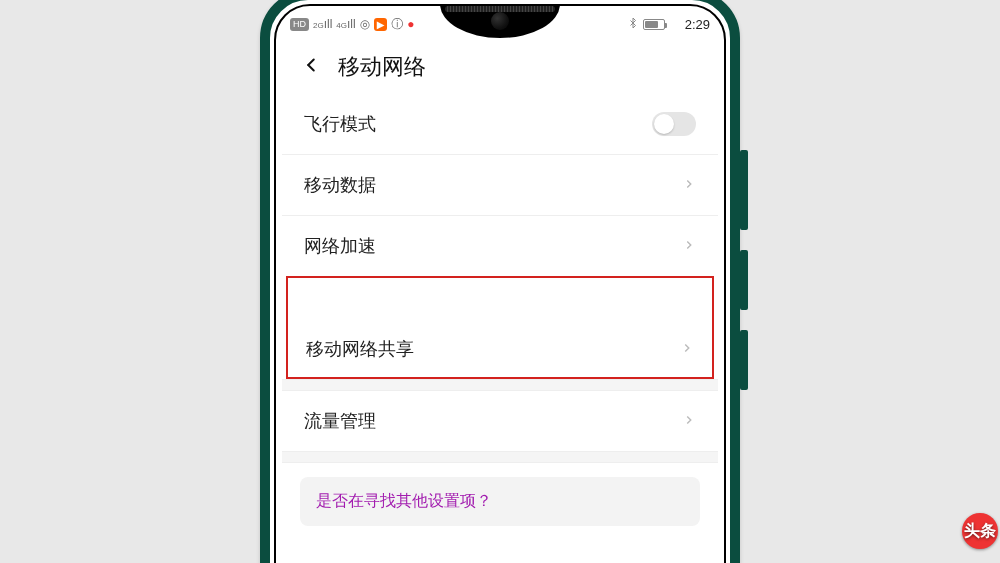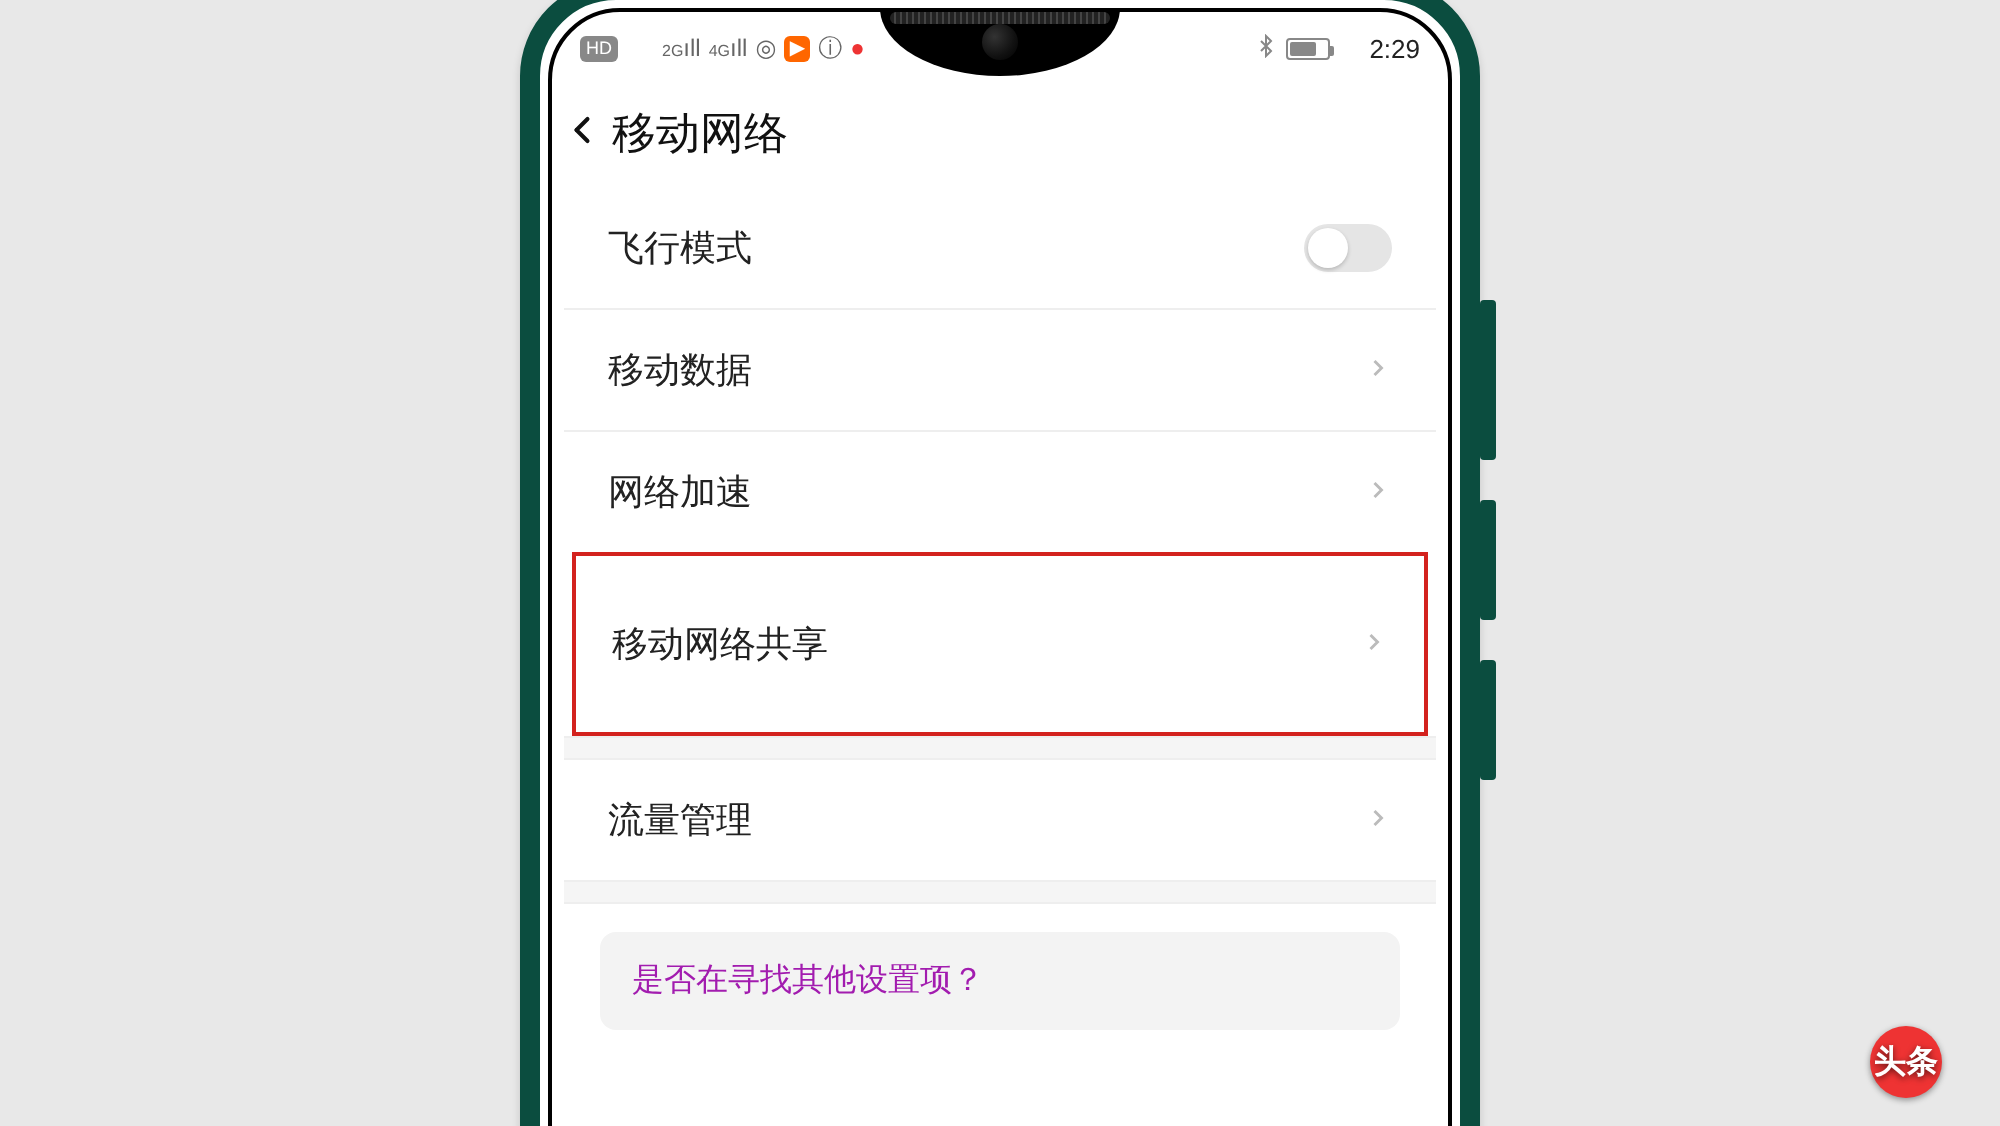--- a/index.html
+++ b/index.html
@@ -98,22 +98,22 @@
     .sb-batt {
       width: 22px; height: 11px; border:1px solid #888; border-radius:2px; position:relative; display:inline-block;
     }
     .sb-batt::after{content:"";position:absolute;right:-3px;top:3px;width:2px;height:5px;background:#888;border-radius:0 1px 1px 0;}
     .sb-batt .fill{position:absolute;left:1px;top:1px;bottom:1px;width:65%;background:#888;border-radius:1px;}
 
     
     .page-header {
       display: flex;
       align-items: center;
-      gap: 4px;
-      padding: 10px 4px 12px;
+      gap: 16px;
+      padding: 10px 24px 12px;
     }
     .back-arrow svg { width: 22px; height: 22px; }
     .page-title { font-size: 22px; color:#111; font-weight: 500; }
 
     
     .settings-list { padding: 0 6px; }
     .setting-item {
       display:flex; align-items:center; justify-content:space-between;
       padding: 18px 22px;
       border-bottom: 1px solid #eee;
@@ -143,21 +143,21 @@
       background:#f3f3f3;
       border-radius: 8px;
       padding: 14px 16px;
       color:#a21caf;
       font-size: 16px;
     }
 
     
     .watermark {
       position:absolute;
-      right: 29px;
+      right: 2px;
       bottom: 14px;
       display:flex;
       align-items:center;
       gap:8px;
       color:#fff;
       font-size:20px;
       font-weight:500;
       text-shadow: 0 1px 3px rgba(0,0,0,0.6);
     }
     .wm-logo {
@@ -174,21 +174,21 @@
   <div class="side-btn b1"></div>
   <div class="side-btn b2"></div>
   <div class="side-btn b3"></div>
   <div class="earpiece"></div>
   <div class="phone-inner">
     <div class="notch"></div>
 
     <div class="status-bar">
       <div class="sb-left">
         <span class="sb-badge">HD</span>
-        <span class="sb-icon"><span style="font-size:8px;margin-left:18px;">2G</span>ıll</span>
+        <span class="sb-icon"><span style="font-size:8px;">2G</span>ıll</span>
         <span class="sb-icon"><span style="font-size:8px;">4G</span>ıll</span>
         <span class="sb-icon">◎</span>
         <span class="sb-icon orange">▶</span>
         <span class="sb-icon">ⓘ</span>
         <span class="sb-icon red">●</span>
       </div>
       <div class="sb-right">
         <span class="sb-icon">
           <svg viewBox="0 0 24 24" width="12" height="12" fill="none" stroke="#888" stroke-width="2">
               <path d="M7 7l10 10-5 5V2l5 5L7 17"></path>
@@ -231,21 +231,21 @@
       <div class="setting-item no-border">
         <span>网络加速</span>
         <span class="chevron">
           <svg viewBox="0 0 24 24" fill="none" stroke="currentColor" stroke-width="2.5">
               <path d="M9 6l6 6-6 6"></path>
             </svg>
         </span>
       </div>
 
       <div class="highlight-box">
-        <div class="setting-item no-border" style="padding:32px 18px;">
+        <div class="setting-item no-border" style="padding:16px 18px;margin-top:43px;">
           <span>移动网络共享</span>
           <span class="chevron">
             <svg viewBox="0 0 24 24" fill="none" stroke="currentColor" stroke-width="2.5">
                 <path d="M9 6l6 6-6 6"></path>
               </svg>
           </span>
         </div>
       </div>
 
       <div class="gap"></div>

